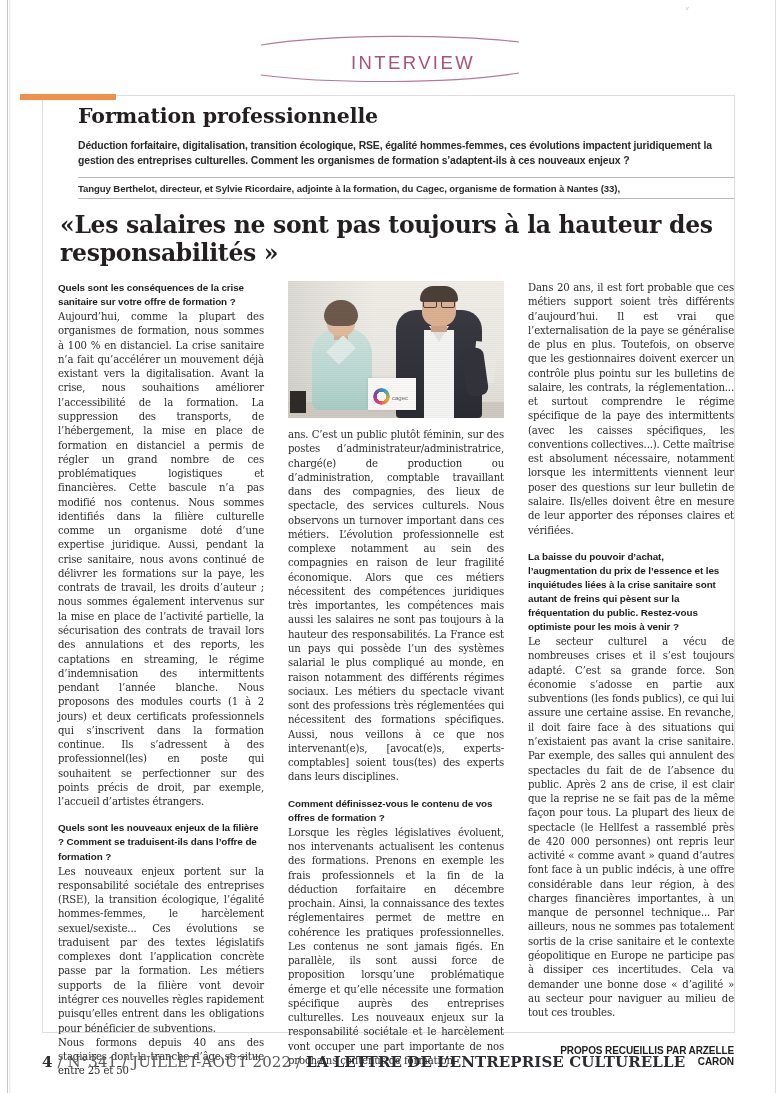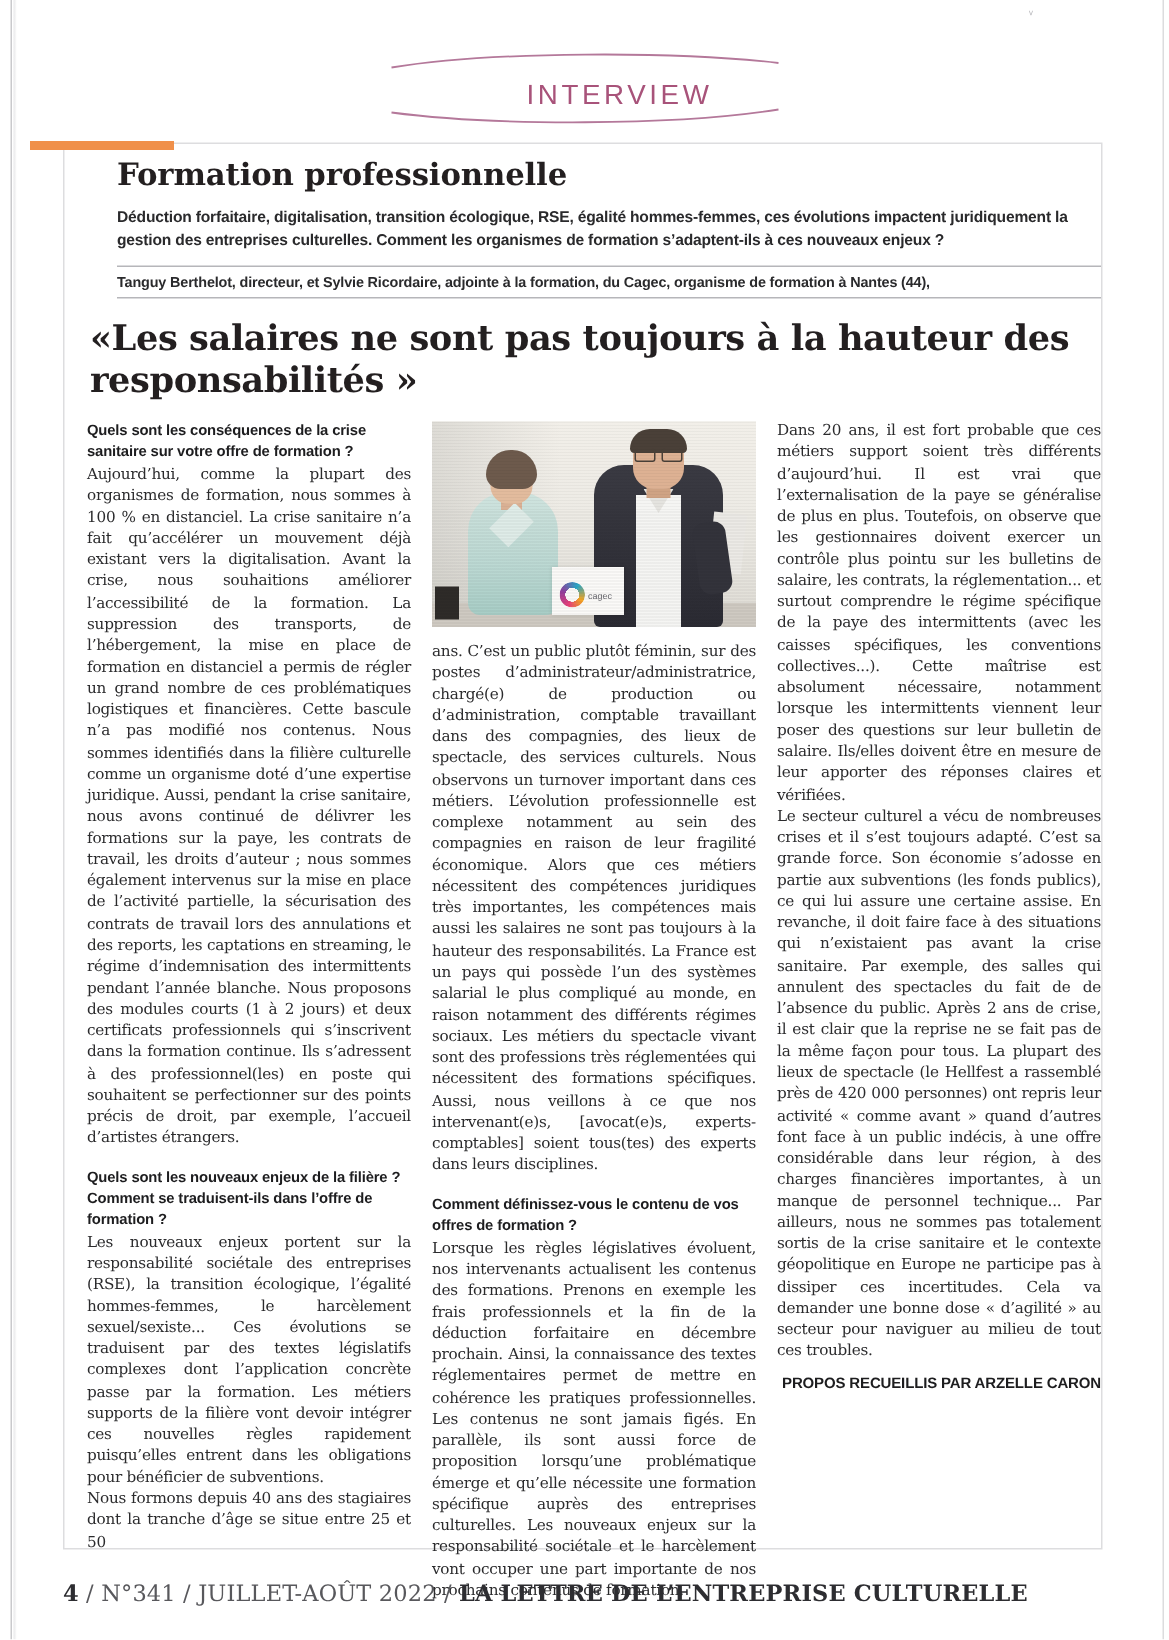--- a/index.html
+++ b/index.html
@@ -154,21 +154,21 @@
   }
 
   
   .columns {
     position: absolute;
     left: 58px;
     top: 281px;
     width: 676px;
     height: 752px;
     display: flex;
-    gap: 14px;
+    gap: 24px;
   }
   .col {
     width: 216px;
     position: relative;
   }
 
   .q {
     font-family: "Liberation Sans", sans-serif;
     font-size: 9.9px;
     font-weight: bold;
@@ -189,21 +189,21 @@
     -webkit-hyphens: auto;
     hyphens: auto;
   }
 
   .credit {
     font-family: "Liberation Sans", sans-serif;
     font-size: 10px;
     font-weight: bold;
     color: #1d1d1f;
     text-align: right;
-    margin-top: 8px;
+    margin-top: 25px;
     letter-spacing: -0.1px;
   }
 
   
   .photo {
     width: 216px;
     height: 137px;
     margin-bottom: 10px;
     position: relative;
     overflow: hidden;
@@ -387,21 +387,21 @@
   </div>
 </div>
 
 <div class="content-frame"></div>
 <div class="accent-bar"></div>
 
 <div class="masthead">
   <h1 class="kicker-title">Formation professionnelle</h1>
   <p class="standfirst">Déduction forfaitaire, digitalisation, transition écologique, RSE, égalité hommes-femmes, ces évolutions impactent juridiquement la gestion des entreprises culturelles. Comment les organismes de formation s’adaptent-ils à ces nouveaux enjeux ?</p>
   <hr class="byline-rule">
-  <p class="byline">Tanguy Berthelot, directeur, et Sylvie Ricordaire, adjointe à la formation, du Cagec, organisme de formation à Nantes (44),</p>
+  <p class="byline">Tanguy Berthelot, directeur, et Sylvie Ricordaire, adjointe à la formation, du Cagec, organisme de formation à Nantes (33),</p>
   <hr class="byline-rule">
 </div>
 
 <h2 class="headline">«Les salaires ne sont pas toujours à la hauteur des responsabilités »</h2>
 
 <div class="columns">
 
   <div class="col">
     <p class="q">Quels sont les conséquences de la crise sanitaire sur votre offre de formation ?</p>
     <p class="a">Aujourd’hui, comme la plupart des organismes de formation, nous sommes à 100 % en distanciel. La crise sanitaire n’a fait qu’accélérer un mouvement déjà existant vers la digitalisation. Avant la crise, nous souhaitions améliorer l’accessibilité de la formation. La suppression des transports, de l’hébergement, la mise en place de formation en distanciel a permis de régler un grand nombre de ces problématiques logistiques et financières. Cette bascule n’a pas modifié nos contenus. Nous sommes identifiés dans la filière culturelle comme un organisme doté d’une expertise juridique. Aussi, pendant la crise sanitaire, nous avons continué de délivrer les formations sur la paye, les contrats de travail, les droits d’auteur ; nous sommes également intervenus sur la mise en place de l’activité partielle, la sécurisation des contrats de travail lors des annulations et des reports, les captations en streaming, le régime d’indemnisation des intermittents pendant l’année blanche. Nous proposons des modules courts (1 à 2 jours) et deux certificats professionnels qui s’inscrivent dans la formation continue. Ils s’adressent à des professionnel(les) en poste qui souhaitent se perfectionner sur des points précis de droit, par exemple, l’accueil d’artistes étrangers.</p>
@@ -439,20 +439,21 @@
       <div class="grain"></div>
     </div>
 
     <p class="a">ans. C’est un public plutôt féminin, sur des postes d’administrateur/administratrice, chargé(e) de production ou d’administration, comptable travaillant dans des compagnies, des lieux de spectacle, des services culturels. Nous observons un turnover important dans ces métiers. L’évolution professionnelle est complexe notamment au sein des compagnies en raison de leur fragilité économique. Alors que ces métiers nécessitent des compétences juridiques très importantes, les compétences mais aussi les salaires ne sont pas toujours à la hauteur des responsabilités. La France est un pays qui possède l’un des systèmes salarial le plus compliqué au monde, en raison notamment des différents régimes sociaux. Les métiers du spectacle vivant sont des professions très réglementées qui nécessitent des formations spécifiques. Aussi, nous veillons à ce que nos intervenant(e)s, [avocat(e)s, experts-comptables] soient tous(tes) des experts dans leurs disciplines.</p>
     <p class="q spaced">Comment définissez-vous le contenu de vos offres de formation ?</p>
     <p class="a">Lorsque les règles législatives évoluent, nos intervenants actualisent les contenus des formations. Prenons en exemple les frais professionnels et la fin de la déduction forfaitaire en décembre prochain. Ainsi, la connaissance des textes réglementaires permet de mettre en cohérence les pratiques professionnelles. Les contenus ne sont jamais figés. En parallèle, ils sont aussi force de proposition lorsqu’une problématique émerge et qu’elle nécessite une formation spécifique auprès des entreprises culturelles. Les nouveaux enjeux sur la responsabilité sociétale et le harcèlement vont occuper une part importante de nos prochains contenus de formation.</p>
   </div>
 
   <div class="col">
     <p class="a">Dans 20 ans, il est fort probable que ces métiers support soient très différents d’aujourd’hui. Il est vrai que l’externalisation de la paye se généralise de plus en plus. Toutefois, on observe que les gestionnaires doivent exercer un contrôle plus pointu sur les bulletins de salaire, les contrats, la réglementation... et surtout comprendre le régime spécifique de la paye des intermittents (avec les caisses spécifiques, les conventions collectives...). Cette maîtrise est absolument nécessaire, notamment lorsque les intermittents viennent leur poser des questions sur leur bulletin de salaire. Ils/elles doivent être en mesure de leur apporter des réponses claires et vérifiées.</p>
+    <p class="q spaced">La baisse du pouvoir d’achat, l’augmentation du prix de l’essence et les inquiétudes liées à la crise sanitaire sont autant de freins qui pèsent sur la fréquentation du public. Restez-vous optimiste pour les mois à venir ?</p>
     <p class="a">Le secteur culturel a vécu de nombreuses crises et il s’est toujours adapté. C’est sa grande force. Son économie s’adosse en partie aux subventions (les fonds publics), ce qui lui assure une certaine assise. En revanche, il doit faire face à des situations qui n’existaient pas avant la crise sanitaire. Par exemple, des salles qui annulent des spectacles du fait de de l’absence du public. Après 2 ans de crise, il est clair que la reprise ne se fait pas de la même façon pour tous. La plupart des lieux de spectacle (le Hellfest a rassemblé près de 420 000 personnes) ont repris leur activité « comme avant » quand d’autres font face à un public indécis, à une offre considérable dans leur région, à des charges financières importantes, à un manque de personnel technique... Par ailleurs, nous ne sommes pas totalement sortis de la crise sanitaire et le contexte géopolitique en Europe ne participe pas à dissiper ces incertitudes. Cela va demander une bonne dose « d’agilité » au secteur pour naviguer au milieu de tout ces troubles.</p>
     <p class="credit">PROPOS RECUEILLIS PAR ARZELLE CARON</p>
   </div>
 
 </div>
 
 <div class="footer">
   <b>4</b><span> / </span><span>N°341</span><span> / </span><span>JUILLET-AOÛT 2022</span><span> / </span><span class="pubname">LA LETTRE DE L’ENTREPRISE CULTURELLE</span>
 </div>
 

